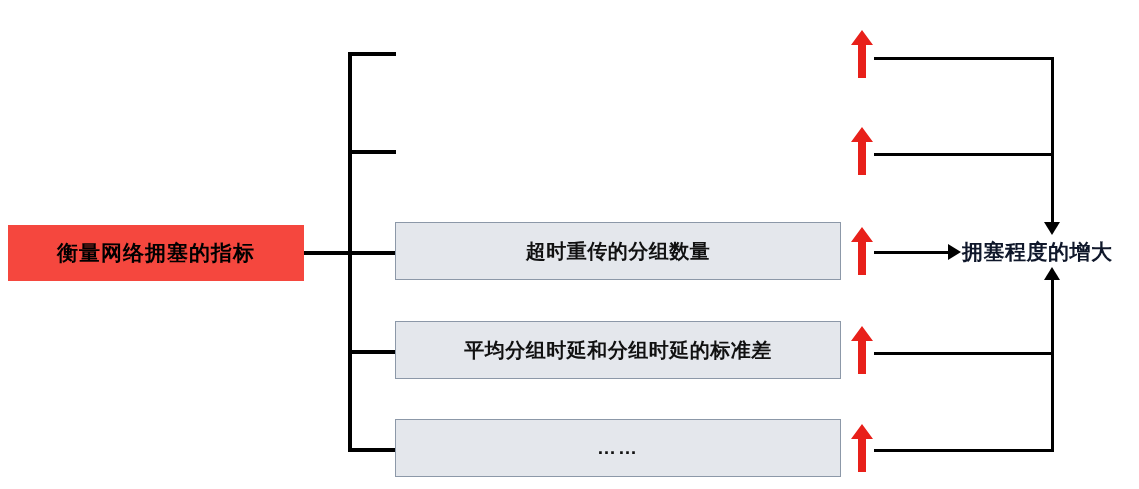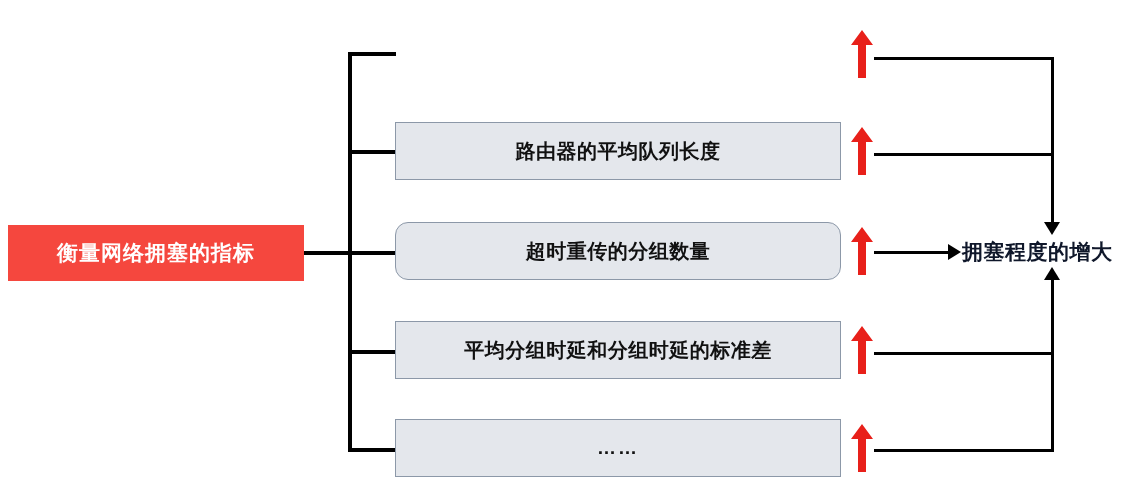--- a/index.html
+++ b/index.html
@@ -23,21 +23,21 @@
     top: 225px;
     width: 296px;
     height: 56px;
     background: #F5473E;
     display: flex;
     align-items: center;
     justify-content: center;
     box-sizing: border-box;
   }
   .source-box .label {
-    color: #ffffff;
+    color: #000000;
     font-size: 21px;
     font-weight: bold;
     letter-spacing: 1px;
     white-space: nowrap;
   }
 
   
   .metric-box {
     position: absolute;
     left: 395px;
@@ -130,24 +130,21 @@
   <div class="hline" style="left:304px; top:251px; width:48px;"></div>
 
   <div class="vline" style="left:348px; top:52px; height:400px;"></div>
 
   <div class="hline" style="left:348px; top:52px; width:48px;"></div>
   <div class="hline" style="left:348px; top:150px; width:48px;"></div>
   <div class="hline" style="left:348px; top:251px; width:48px;"></div>
   <div class="hline" style="left:348px; top:350px; width:48px;"></div>
   <div class="hline" style="left:348px; top:448px; width:48px;"></div>
 
-  <div class="metric-box" style="top:122px;">
-    <span class="label">路由器的平均队列长度</span>
-  </div>
-  <div class="metric-box" style="top:222px;border-radius:13px;">
+  <div class="metric-box" style="top:222px;">
     <span class="label">超时重传的分组数量</span>
   </div>
   <div class="metric-box" style="top:321px;">
     <span class="label">平均分组时延和分组时延的标准差</span>
   </div>
   <div class="metric-box" style="top:419px;">
     <span class="label ellipsis">……</span>
   </div>
 
   <div class="up-arrow" style="left:851px; top:30px;">

